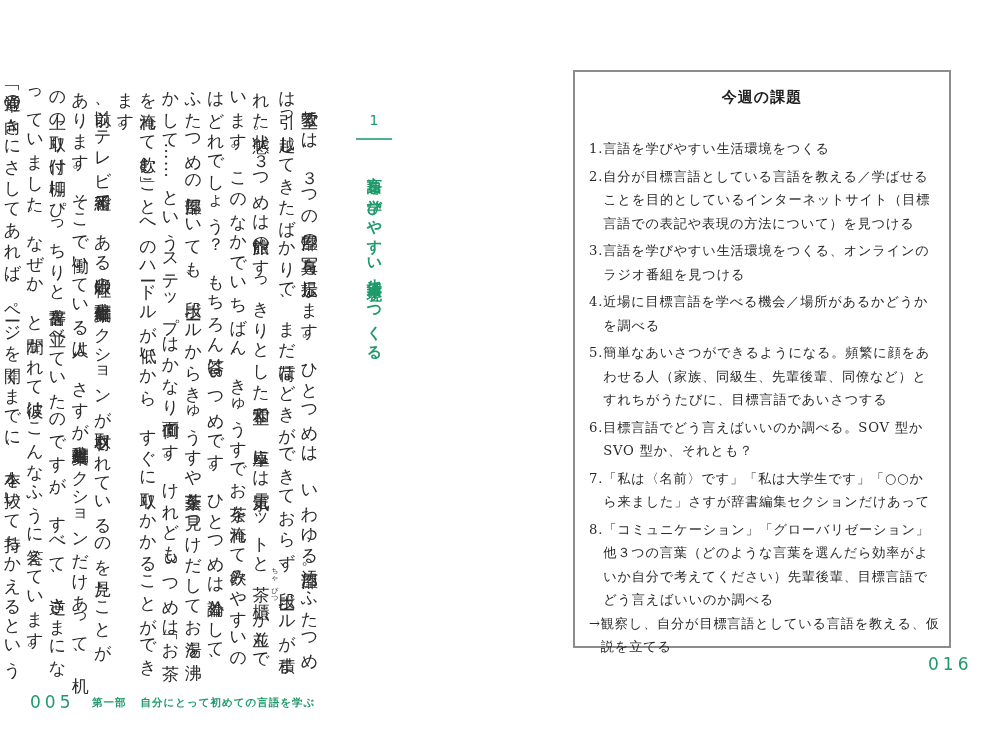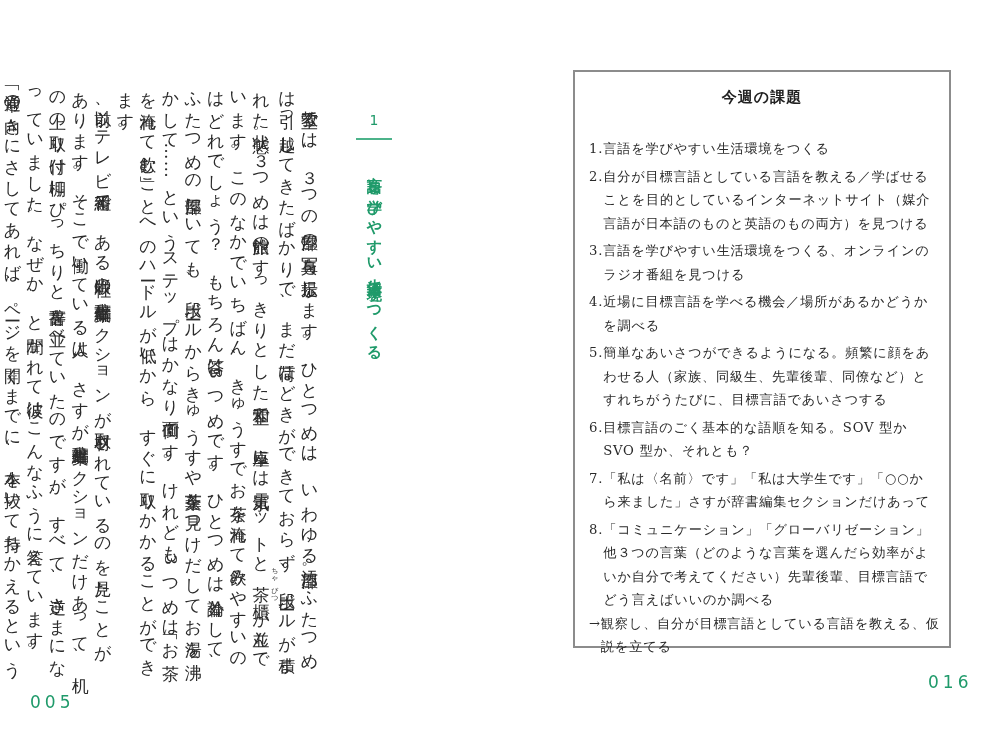--- a/index.html
+++ b/index.html
@@ -48,21 +48,21 @@
   .folio-left {
     position: absolute; left: 30px; top: 692px; color: #1f9a6a;
     font-family: "DejaVu Sans", sans-serif; font-size: 17px; letter-spacing: 4px;
   }
   .running-head {
     position: absolute; left: 92px; top: 696px; color: #1f9a6a;
     font-family: "DejaVu Sans", sans-serif; font-size: 10.5px; font-weight: bold; letter-spacing: 1px;
   }
   .running-head .part { margin-right: 14px; }
   .folio-right {
-    position: absolute; left: 428px; top: 672px; color: #1f9a6a;
+    position: absolute; left: 428px; top: 654px; color: #1f9a6a;
     font-family: "DejaVu Sans", sans-serif; font-size: 17px; letter-spacing: 4px;
   }
 
   
   .task-box {
     position: absolute; left: 73px; top: 70px; width: 378px; height: 578px;
     border: 2px solid #8c8c8c; box-sizing: border-box;
     background: #ffffff;
   }
   .task-title {
@@ -94,49 +94,52 @@
     <p>「通常の向きにさしてあれば、ページを開くまでに、本を抜いて持ちかえるという手順が必要です。</p>
   </div>
 
   <div class="chapter">
     <span class="chapter-num">1</span>
     <div class="chapter-rule"></div>
     <span class="chapter-title">言語を学びやすい生活環境をつくる</span>
   </div>
 
   <div class="folio-left">005</div>
+  <div class="running-head">
+    <span class="part">第一部</span><span>自分にとって初めての言語を学ぶ</span>
+  </div>
 </div>
 
 <div class="page-right">
   <div class="task-box">
     <div class="task-title">今週の課題</div>
     <ul class="task-list">
       <li class="task-item">
           <span class="task-num">1.</span>
           <span class="task-text">言語を学びやすい生活環境をつくる</span>
         </li>
       <li class="task-item">
           <span class="task-num">2.</span>
-          <span class="task-text">自分が目標言語としている言語を教える／学ばせることを目的としているインターネットサイト（媒介言語が日本語のものと英語のもの両方）を見つける</span>
+          <span class="task-text">自分が目標言語としている言語を教える／学ばせることを目的としているインターネットサイト（目標言語での表記や表現の方法について）を見つける</span>
         </li>
       <li class="task-item">
           <span class="task-num">3.</span>
           <span class="task-text">言語を学びやすい生活環境をつくる、オンラインのラジオ番組を見つける</span>
         </li>
       <li class="task-item">
           <span class="task-num">4.</span>
           <span class="task-text">近場に目標言語を学べる機会／場所があるかどうかを調べる</span>
         </li>
       <li class="task-item">
           <span class="task-num">5.</span>
           <span class="task-text">簡単なあいさつができるようになる。頻繁に顔をあわせる人（家族、同級生、先輩後輩、同僚など）とすれちがうたびに、目標言語であいさつする</span>
         </li>
       <li class="task-item">
           <span class="task-num">6.</span>
-          <span class="task-text">目標言語のごく基本的な語順を知る。SOV 型か SVO 型か、それとも？</span>
+          <span class="task-text">目標言語でどう言えばいいのか調べる。SOV 型か SVO 型か、それとも？</span>
         </li>
       <li class="task-item">
           <span class="task-num">7.</span>
           <span class="task-text">「私は〈名前〉です」「私は大学生です」「○○から来ました」さすが辞書編集セクションだけあって</span>
         </li>
       <li class="task-item" style="margin-bottom:0">
           <span class="task-num">8.</span>
           <span class="task-text">「コミュニケーション」「グローバリゼーション」他３つの言葉（どのような言葉を選んだら効率がよいか自分で考えてください）先輩後輩、目標言語でどう言えばいいのか調べる</span>
         </li>
     </ul>

